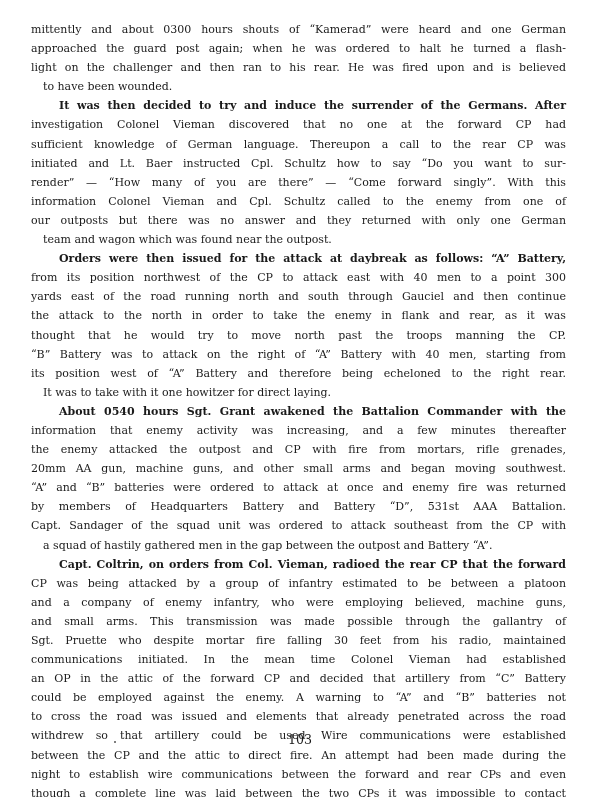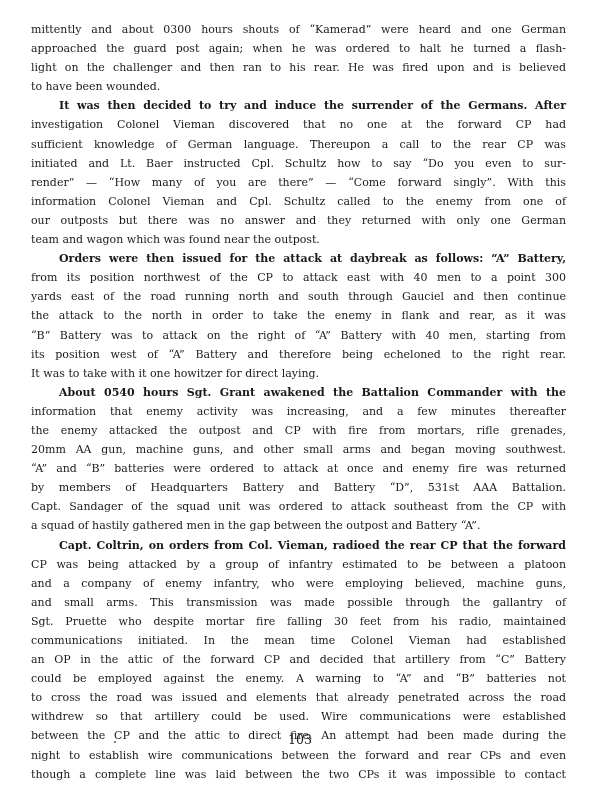--- a/index.html
+++ b/index.html
@@ -26,20 +26,21 @@
       height: 19.1px;
       line-height: 19.1px;
       font-size: 11px;
       white-space: nowrap;
       text-align: justify;
       text-align-last: justify;
       letter-spacing: 0px;
     }
     .line.last {
       text-align-last: left;
+      margin-left: 12px;
     }
     .line.indent {
       padding-left: 28px;
       font-weight: bold;
     }
     .page-number {
       position: absolute;
       left: 0;
       width: 600px;
       top: 732px;
@@ -66,31 +67,32 @@
       <div>
         <span class="line">mittently and about 0300 hours shouts of “Kamerad” were heard and one German</span>
         <span class="line">approached the guard post again; when he was ordered to halt he turned a flash-</span>
         <span class="line">light on the challenger and then ran to his rear. He was fired upon and is believed</span>
         <span class="line last">to have been wounded.</span>
       </div>
       <div>
         <span class="line indent">It was then decided to try and induce the surrender of the Germans. After</span>
         <span class="line">investigation Colonel Vieman discovered that no one at the forward CP had</span>
         <span class="line">sufficient knowledge of German language. Thereupon a call to the rear CP was</span>
-        <span class="line">initiated and Lt. Baer instructed Cpl. Schultz how to say “Do you even to sur-</span>
+        <span class="line">initiated and Lt. Baer instructed Cpl. Schultz how to say “Do you want to sur-</span>
         <span class="line">render” — “How many of you are there” — “Come forward singly”. With this</span>
         <span class="line">information Colonel Vieman and Cpl. Schultz called to the enemy from one of</span>
         <span class="line">our outposts but there was no answer and they returned with only one German</span>
         <span class="line last">team and wagon which was found near the outpost.</span>
       </div>
       <div>
         <span class="line indent">Orders were then issued for the attack at daybreak as follows: “A” Battery,</span>
         <span class="line">from its position northwest of the CP to attack east with 40 men to a point 300</span>
         <span class="line">yards east of the road running north and south through Gauciel and then continue</span>
         <span class="line">the attack to the north in order to take the enemy in flank and rear, as it was</span>
+        <span class="line">thought that he would try to move north past the troops manning the CP.</span>
         <span class="line">“B” Battery was to attack on the right of “A” Battery with 40 men, starting from</span>
         <span class="line">its position west of “A” Battery and therefore being echeloned to the right rear.</span>
         <span class="line last">It was to take with it one howitzer for direct laying.</span>
       </div>
       <div>
         <span class="line indent">About 0540 hours Sgt. Grant awakened the Battalion Commander with the</span>
         <span class="line">information that enemy activity was increasing, and a few minutes thereafter</span>
         <span class="line">the enemy attacked the outpost and CP with fire from mortars, rifle grenades,</span>
         <span class="line">20mm AA gun, machine guns, and other small arms and began moving southwest.</span>
         <span class="line">“A” and “B” batteries were ordered to attack at once and enemy fire was returned</span>

